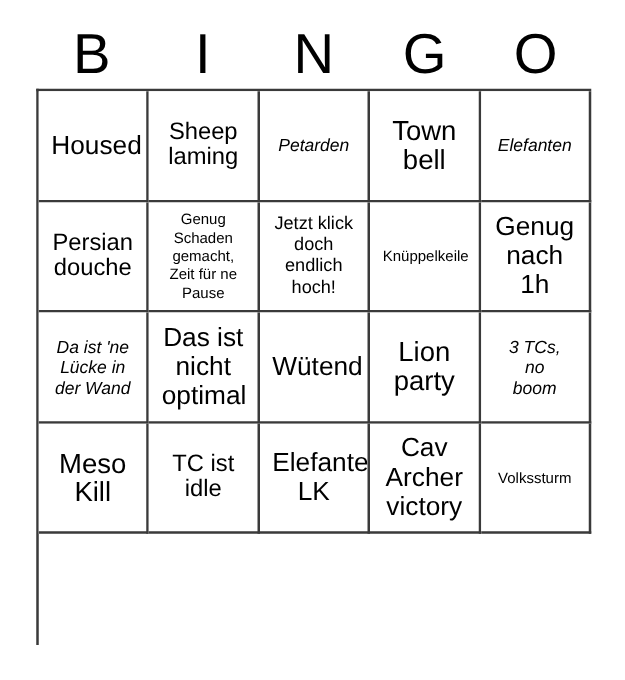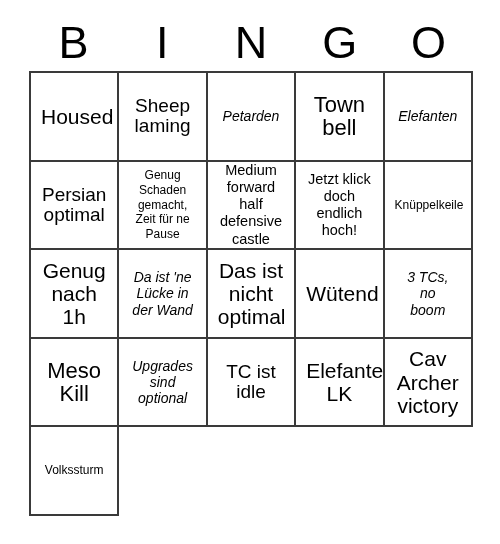--- a/index.html
+++ b/index.html
@@ -106,34 +106,28 @@
     <div class="cell fs-xxl">
         <span class="cell-text">Town
 bell</span>
       </div>
     <div class="cell fs-m">
         <span class="cell-text">Elefanten</span>
       </div>
 
     <div class="cell fs-xl">
         <span class="cell-text">Persian
-optimal</span>
+douche</span>
       </div>
     <div class="cell fs-xs">
         <span class="cell-text">Genug
 Schaden
 gemacht,
 Zeit für ne
 Pause</span>
-      </div>
-    <div class="cell fs-s">
-        <span class="cell-text">Medium
-forward half
-defensive
-castle</span>
       </div>
 
     <div class="cell fs-s">
         <span class="cell-text">Jetzt klick
 doch
 endlich
 hoch!</span>
       </div>
     <div class="cell fs-xs">
         <span class="cell-text">Knüppelkeile</span>
@@ -150,33 +144,32 @@
       </div>
     <div class="cell fs-l">
         <span class="cell-text">Das ist
 nicht
 optimal</span>
       </div>
 
     <div class="cell fs-l">
         <span class="cell-text">Wütend</span>
       </div>
+    <div class="cell fs-xxl">
+        <span class="cell-text">Lion
+party</span>
+      </div>
     <div class="cell fs-m">
         <span class="cell-text">3 TCs,
 no
 boom</span>
       </div>
     <div class="cell fs-xxl">
         <span class="cell-text">Meso
 Kill</span>
-      </div>
-    <div class="cell fs-m">
-        <span class="cell-text">Upgrades
-sind
-optional</span>
       </div>
 
     <div class="cell fs-xl">
         <span class="cell-text">TC ist
 idle</span>
       </div>
     <div class="cell fs-l">
         <span class="cell-text">Elefanten
 LK</span>
       </div>

